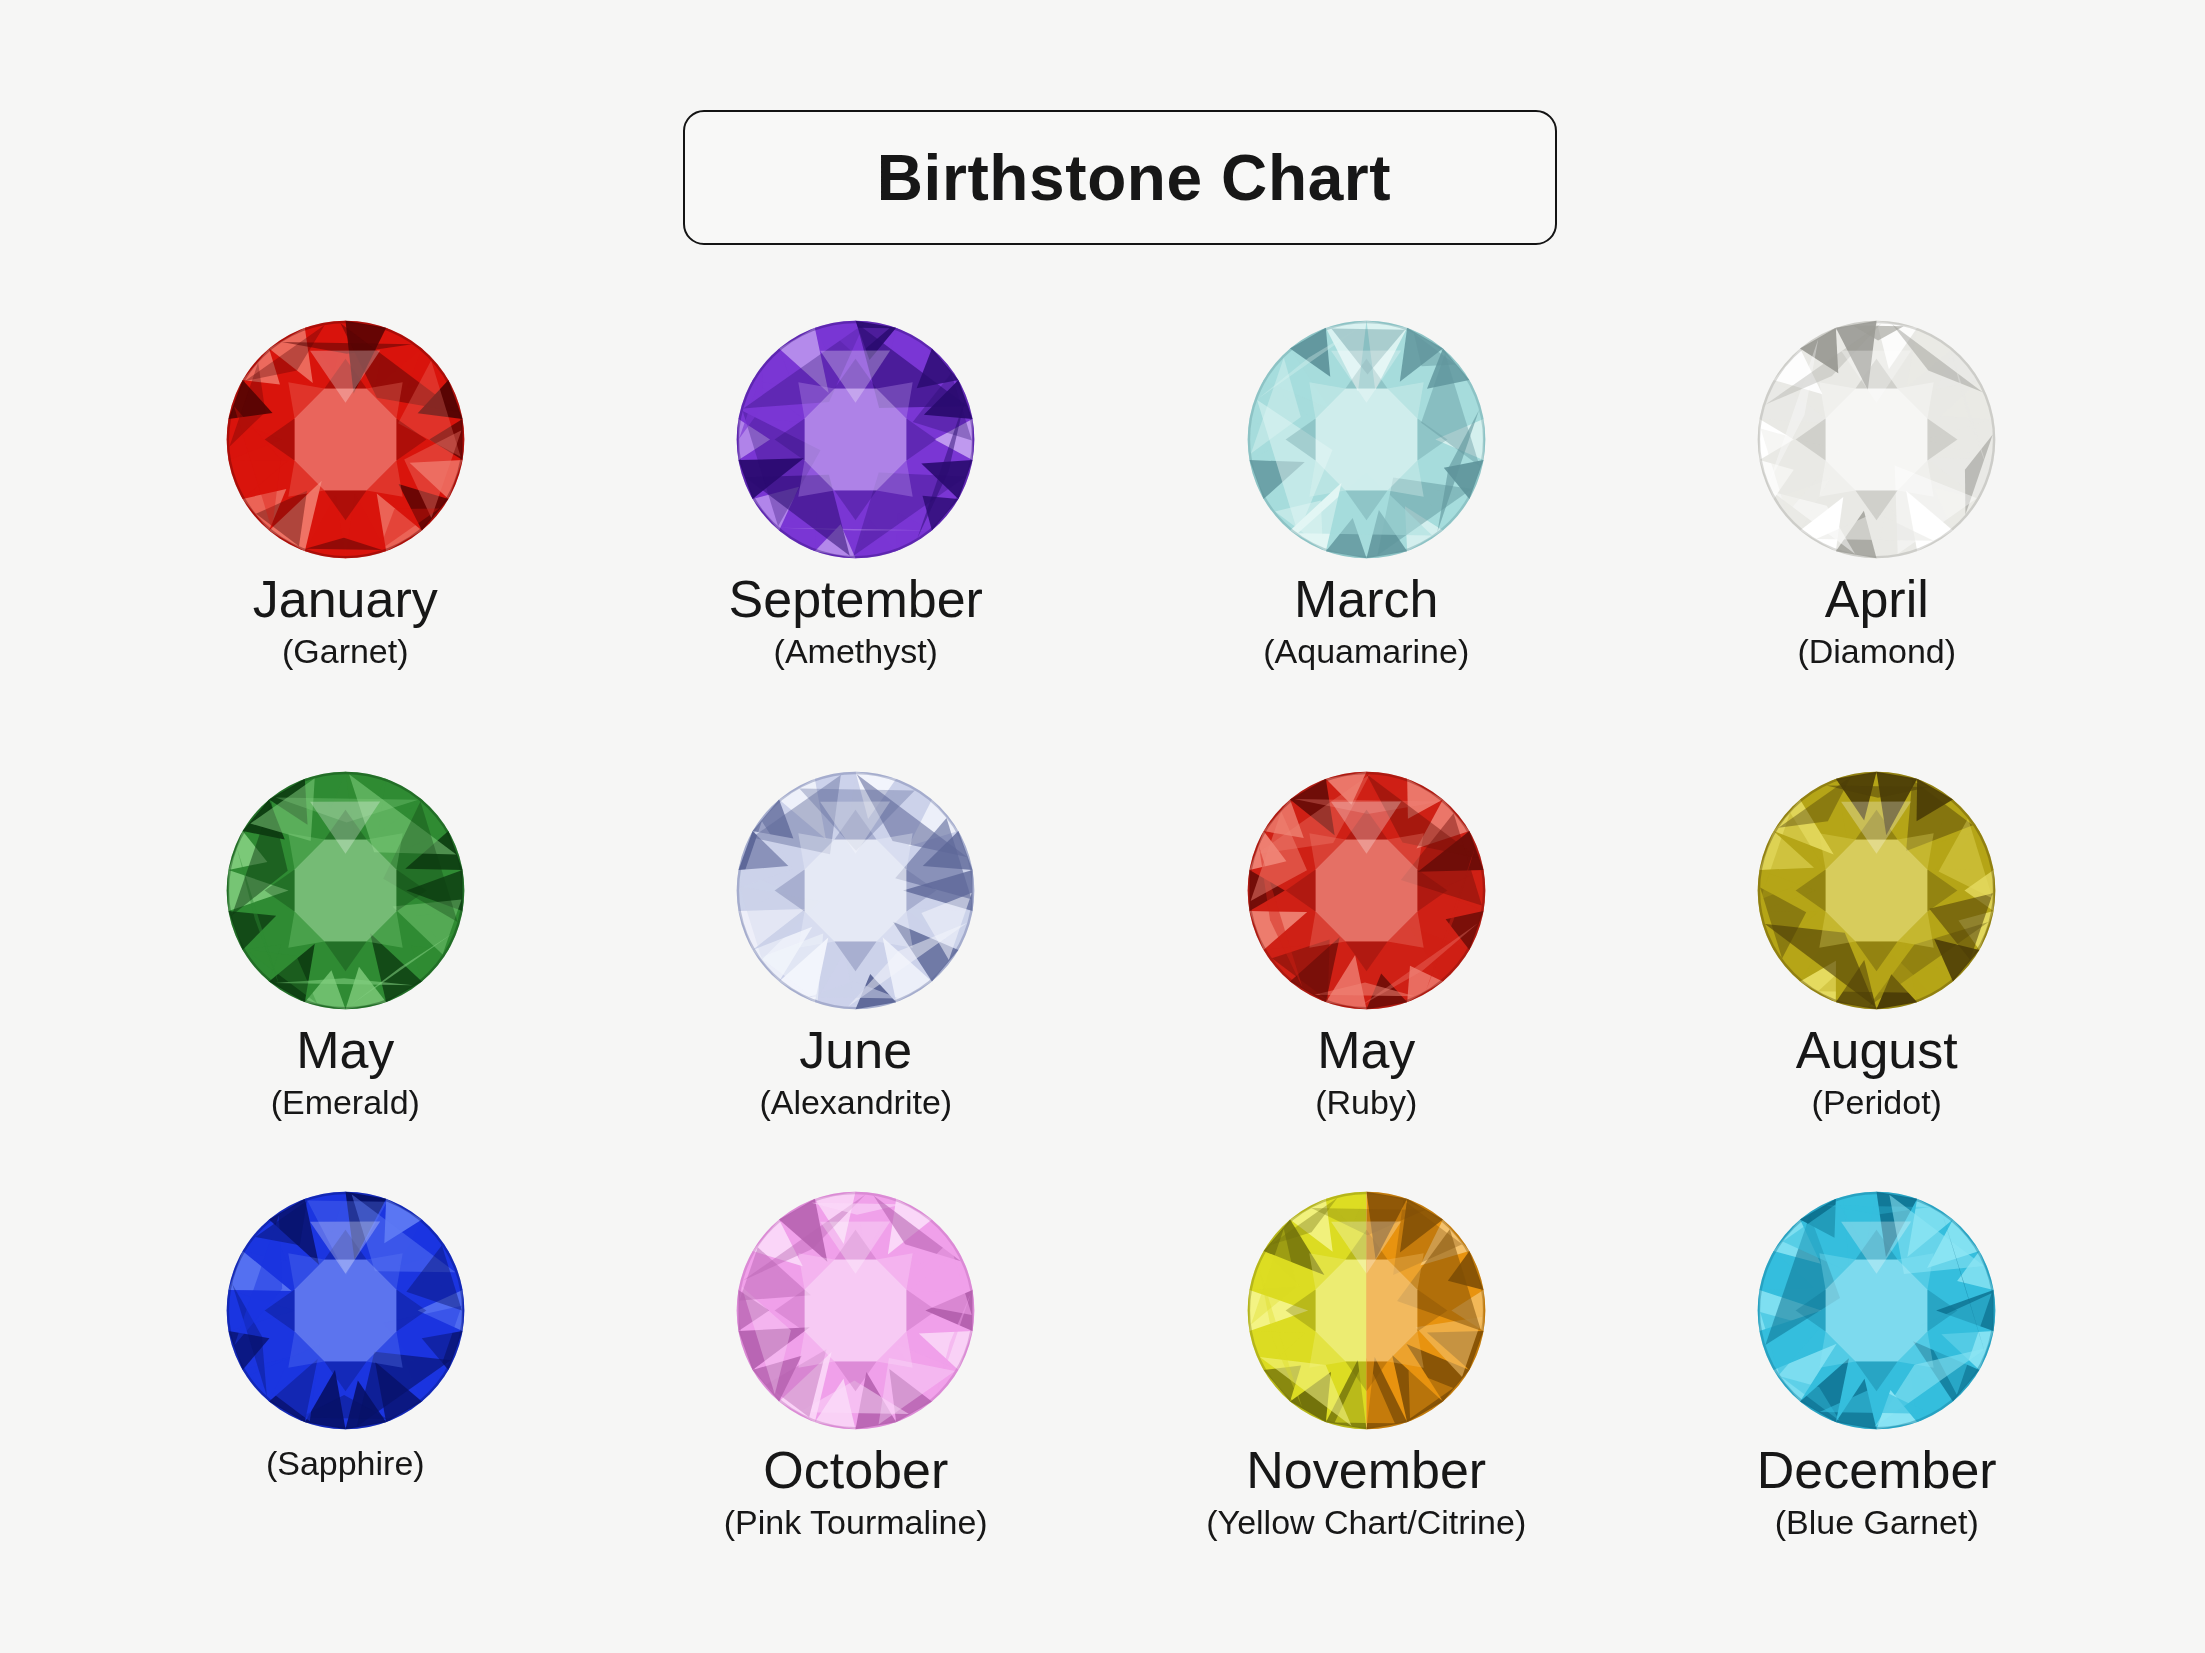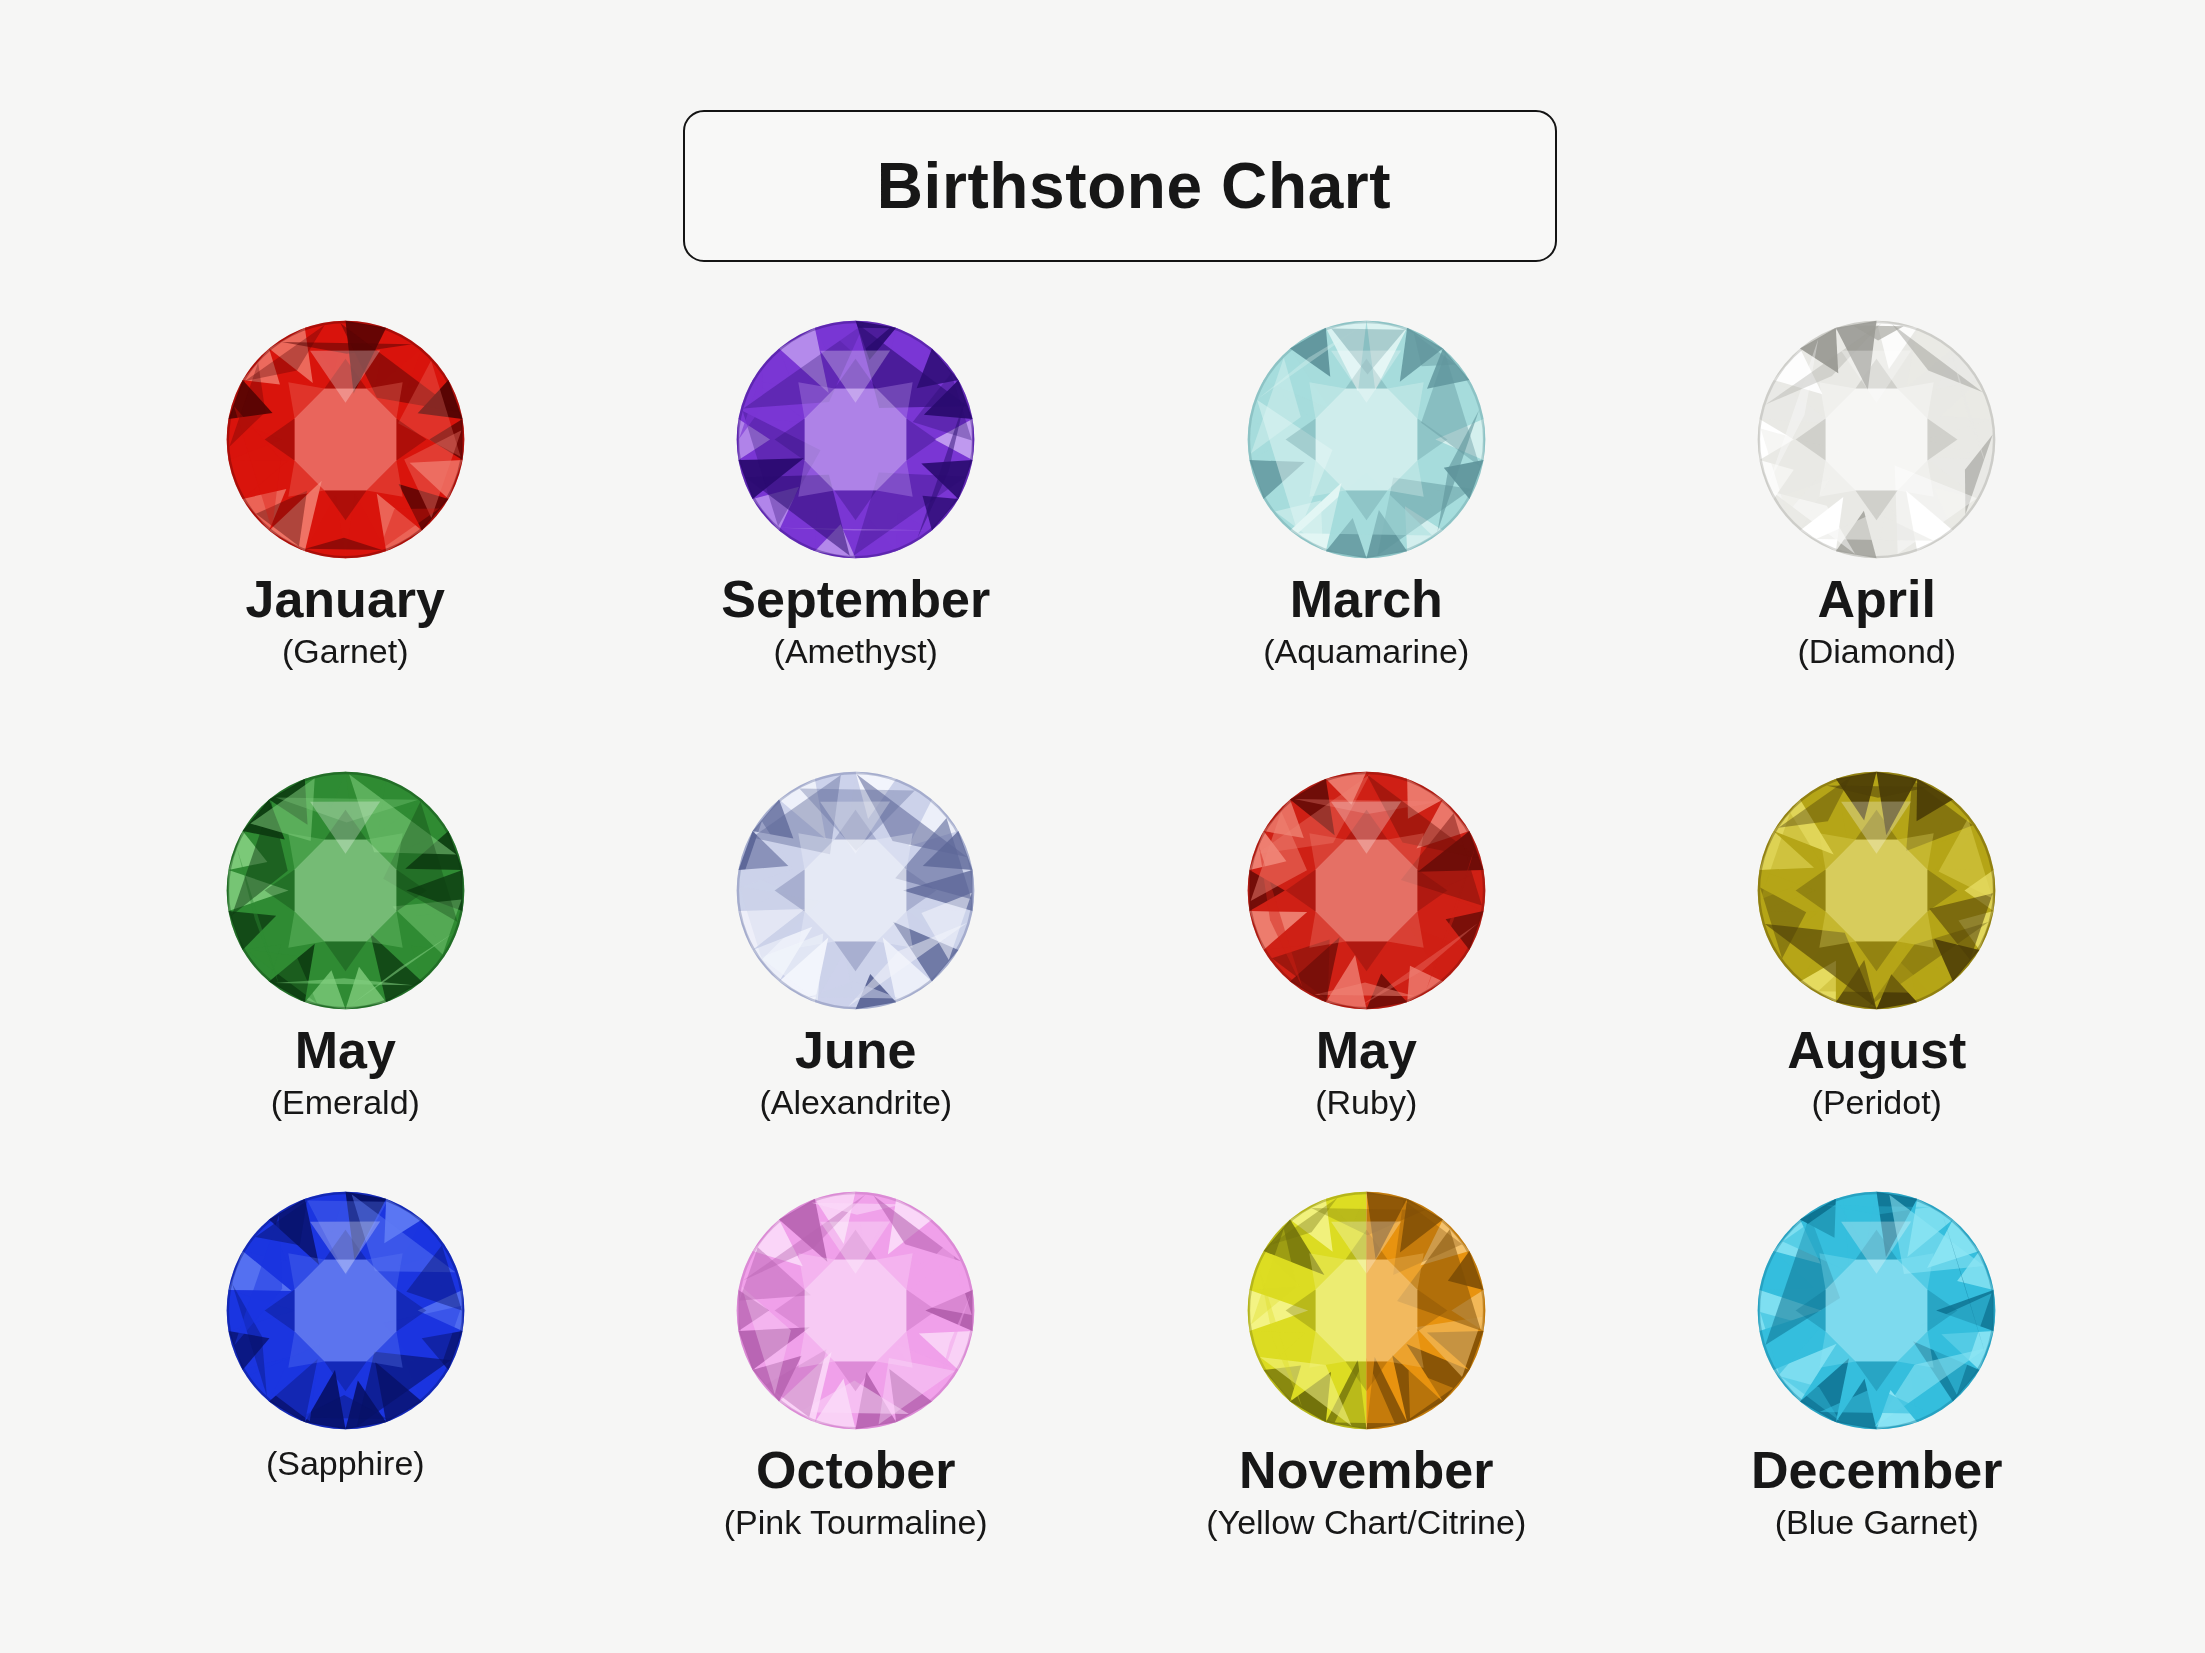--- a/index.html
+++ b/index.html
@@ -2,33 +2,33 @@
 <html style="font-size:8.8px"><head>
 <meta charset="utf-8">
 <style>
   html,body{margin:0;padding:0;}
   body{
     width:2205px;height:1654px;position:relative;overflow:hidden;
     background:#f6f6f5;color:#171717;
     font-family:"Liberation Sans", sans-serif;
   }
   .title-box{
-    position:absolute;left:683px;top:110px;width:874px;height:152px;
+    position:absolute;left:683px;top:110px;width:874px;height:135px;
     background:#f8f8f7;border:2.2px solid #141414;border-radius:21px;
     display:flex;align-items:center;justify-content:center;box-sizing:border-box;padding-left:28px;
   }
   .title{font-size:64px;font-weight:700;letter-spacing:0.6px;}
   .row{position:absolute;left:90px;width:2042px;display:flex;}
   .row-1{top:317px}
   .row-2{top:768px}
   .row-3{top:1188px}
   .cell{width:511px;display:flex;flex-direction:column;align-items:center;}
   .gem{width:245px;height:245px;margin-bottom:7.7px;}
   .gem svg{width:100%;height:100%;display:block;}
-  .month{font-size:52px;font-weight:700;line-height:1.15;text-align:center;}
+  .month{font-size:52px;font-weight:400;line-height:1.15;text-align:center;}
   .stone{font-size:34px;font-weight:300;line-height:1.3;}
 </style>
 </head>
 <body>
 
 <div class="title-box">
   <div class="title">Birthstone Chart</div>
 </div>
 
 <div class="row row-1">

